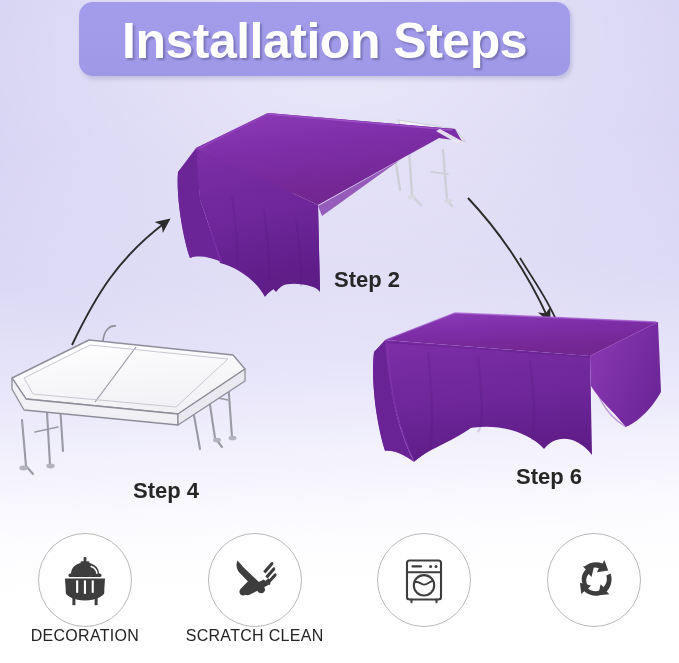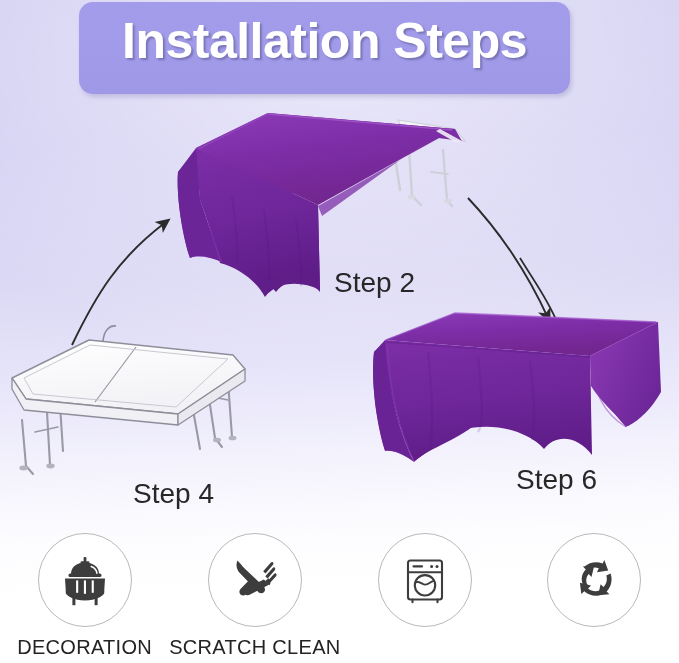--- a/index.html
+++ b/index.html
@@ -28,21 +28,21 @@
         #ffffff 88%,
         #ffffff 100%);
   }
 
   
   .title-banner {
     position: absolute;
     left: 79px;
     top: 2px;
     width: 491px;
-    height: 92px;
+    height: 74px;
     background: linear-gradient(180deg, #a29cea 0%, #a19bea 45%, #9e98e6 100%);
     border-radius: 14px;
     box-shadow: 2px 3px 4px rgba(120,115,170,0.30);
   }
   .title-text {
     position: absolute;
     left: 0;
     top: 0;
     width: 100%;
     height: 77px;
@@ -63,22 +63,22 @@
     left: 0;
     top: 0;
     width: 679px;
     height: 525px;
   }
   .scene svg { display: block; }
 
   
   .step-label {
     position: absolute;
-    font-size: 28px;
-    font-weight: normal;
+    font-size: 22px;
+    font-weight: bold;
     color: #272727;
     white-space: nowrap;
   }
   #step1-label { left: 133px; top: 478px; }
   #step2-label { left: 334px; top: 267px; }
   #step3-label { left: 516px; top: 464px; }
 
   
   .features {
     position: absolute;
@@ -99,22 +99,21 @@
     height: 92px;
     border-radius: 50%;
     border: 1px solid #b9b9b9;
     background: #ffffff;
     display: flex;
     align-items: center;
     justify-content: center;
     margin-top: 9px;
   }
   .feature-label {
-    margin-top: 9px;
-    font-size: 20px;
+    font-size: 16px;
     color: #232323;
     letter-spacing: 0.3px;
     white-space: nowrap;
   }
 </style>
 </head>
 <body>
 
 <div id="poster">
 

